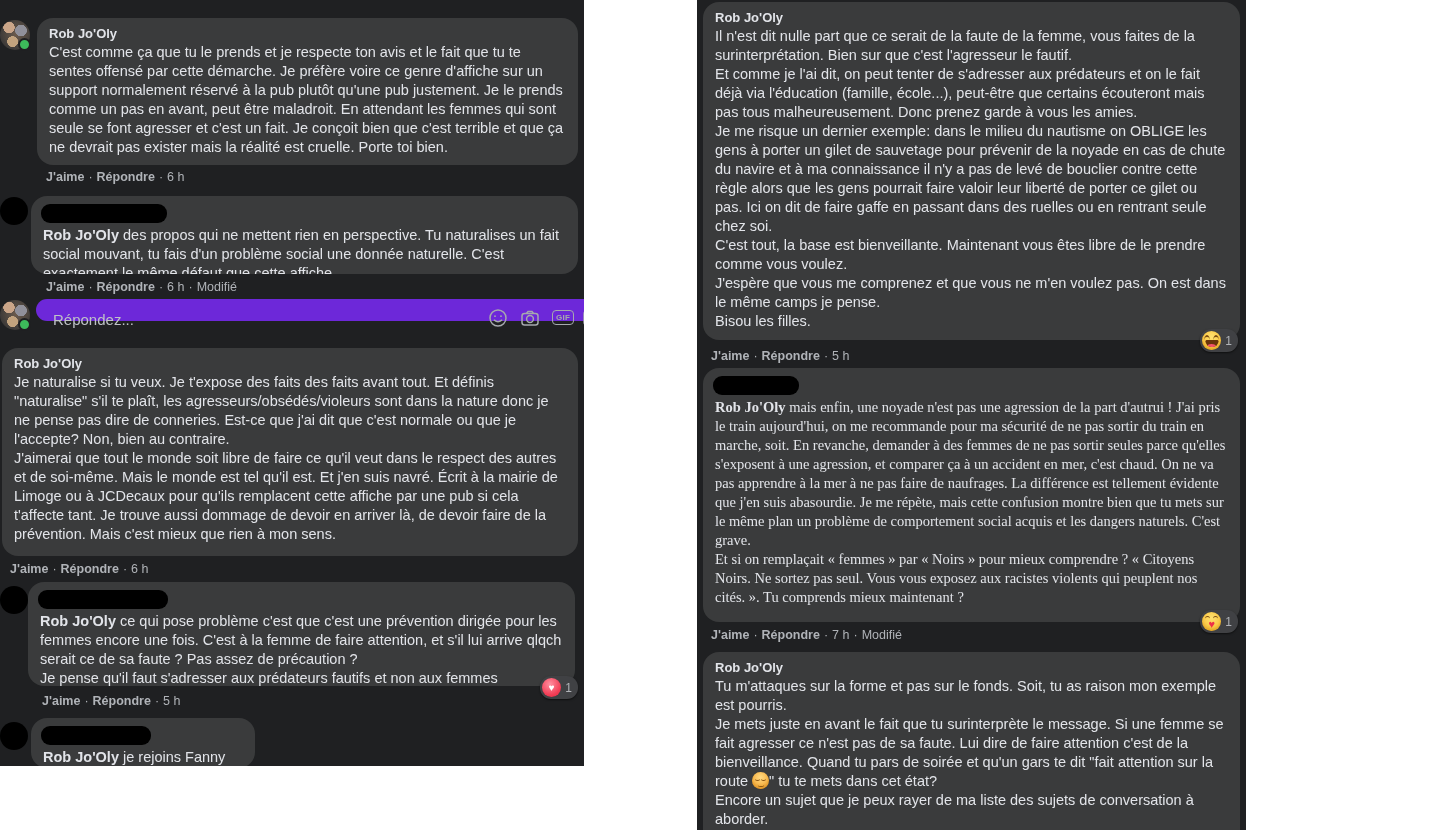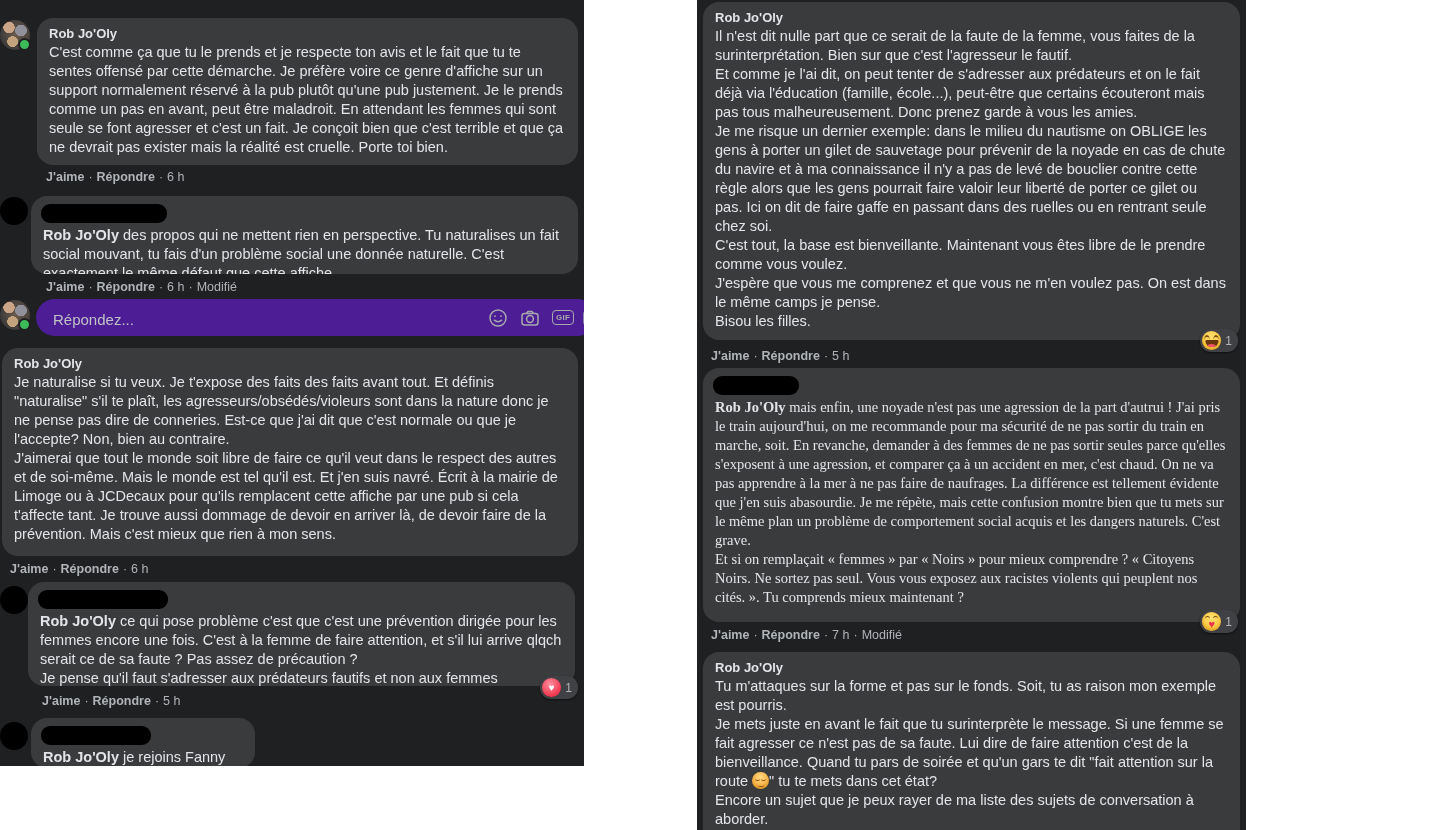--- a/index.html
+++ b/index.html
@@ -54,21 +54,21 @@
   .love{background:radial-gradient(circle at 42% 32%, #ff8fa0, #f23c54 65%, #e02944);box-shadow:none;}
   .love::after{content:'♥';position:absolute;left:50%;top:50%;transform:translate(-50%,-55%);
     color:#fff;font-size:10px;line-height:1;}
   .relieved{background:radial-gradient(circle at 50% 32%, #ffd982, #f7b64a 55%, #ee9d2e);}
   .relieved .ey{width:5px;height:4px;border-bottom:1.7px solid #8a5410;border-radius:0 0 50% 50%;top:4px;}
   .relieved .el{left:3px;}.relieved .er{right:3px;}
   .relieved .mo{left:50%;transform:translateX(-50%);top:10px;width:7px;height:4px;
     border-bottom:1.7px solid #8a5410;border-radius:0 0 50% 50%;}
 
   
-  .composer-pill{position:absolute;left:36px;top:299px;right:-12px;height:37px;background:#4c1d95;
+  .composer-pill{position:absolute;left:36px;top:299px;right:-12px;height:22px;background:#6d28d9;
     border-radius:19px;}
   .composer-input{position:absolute;left:15px;top:0;height:38px;width:300px;background:transparent;
     border:none;outline:none;color:#c9ccd1;font-size:15px;font-family:"Liberation Sans",sans-serif;}
   .composer-input::placeholder{color:#bfc2c7;opacity:1;}
   .cicon{position:absolute;top:9px;width:20px;height:20px;color:#a6a9ae;cursor:pointer;}
   .cicon svg{display:block;}
   .gifbox{position:absolute;top:11px;width:22px;height:15px;border:1.6px solid #a6a9ae;border-radius:4px;
     color:#a6a9ae;font-size:8px;font-weight:bold;display:flex;align-items:center;justify-content:center;
     cursor:pointer;box-sizing:border-box;letter-spacing:.2px;}
 </style>

